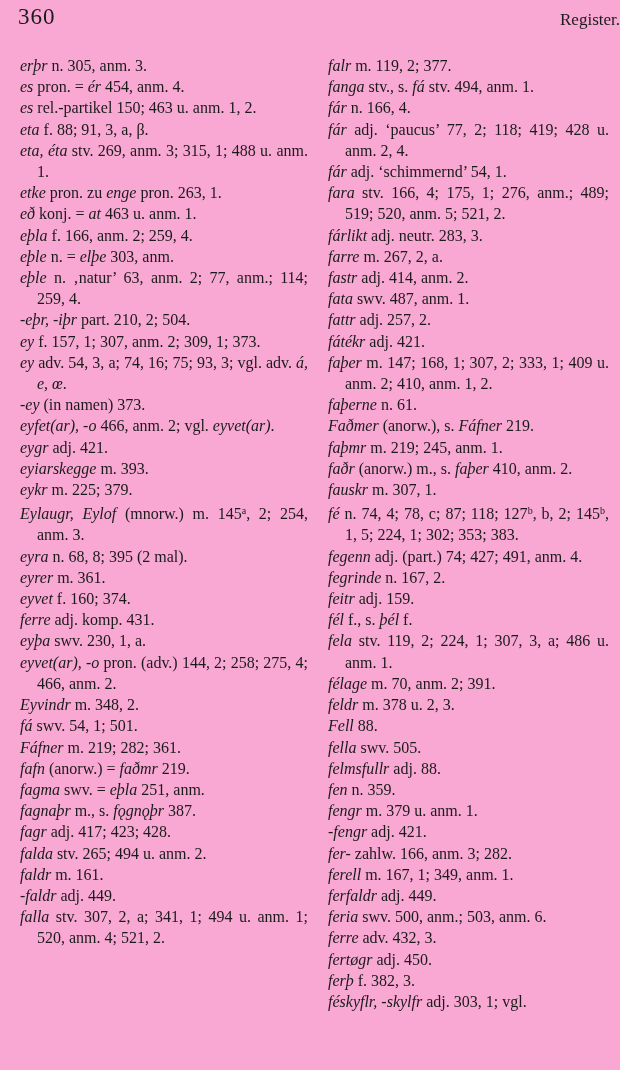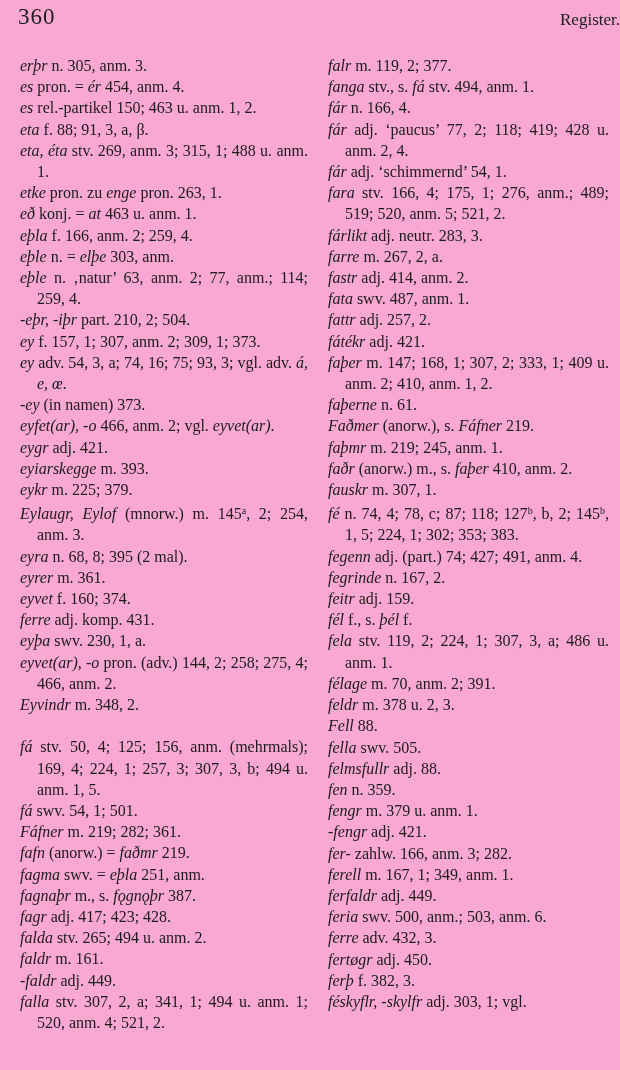--- a/index.html
+++ b/index.html
@@ -98,21 +98,20 @@
         <p class="entry"><span class="it">eyiarskegge</span><span class="rm"> m. 393.</span></p>
         <p class="entry"><span class="it">eykr</span><span class="rm"> m. 225; 379.</span></p>
         <p class="entry"><span class="it">Eylaugr, Eylof</span><span class="rm"> (mnorw.) m. 145</span><span class="sup">a</span><span class="rm">, 2; 254, anm. 3.</span></p>
         <p class="entry"><span class="it">eyra</span><span class="rm"> n. 68, 8; 395 (2 mal).</span></p>
         <p class="entry"><span class="it">eyrer</span><span class="rm"> m. 361.</span></p>
         <p class="entry"><span class="it">eyvet</span><span class="rm"> f. 160; 374.</span></p>
         <p class="entry"><span class="it">ferre</span><span class="rm"> adj. komp. 431.</span></p>
         <p class="entry"><span class="it">eyþa</span><span class="rm"> swv. 230, 1, a.</span></p>
         <p class="entry"><span class="it">eyvet(ar), -o</span><span class="rm"> pron. (adv.) 144, 2; 258; 275, 4; 466, anm. 2.</span></p>
         <p class="entry"><span class="it">Eyvindr</span><span class="rm"> m. 348, 2.</span></p>
-        <p class="entry gap"><span class="it">fá</span><span class="rm"> stv. 50, 4; 125; 156, anm. (mehrmals); 169, 4; 224, 1; 257, 3; 307, 3, b; 494 u. anm. 1, 5.</span></p>
         <p class="entry"><span class="it">fá</span><span class="rm"> swv. 54, 1; 501.</span></p>
         <p class="entry"><span class="it">Fáfner</span><span class="rm"> m. 219; 282; 361.</span></p>
         <p class="entry"><span class="it">fafn</span><span class="rm"> (anorw.) = </span><span class="it">faðmr</span><span class="rm"> 219.</span></p>
         <p class="entry"><span class="it">fagma</span><span class="rm"> swv. = </span><span class="it">eþla</span><span class="rm"> 251, anm.</span></p>
         <p class="entry"><span class="it">fagnaþr</span><span class="rm"> m., s. </span><span class="it">fǫgnǫþr</span><span class="rm"> 387.</span></p>
         <p class="entry"><span class="it">fagr</span><span class="rm"> adj. 417; 423; 428.</span></p>
         <p class="entry"><span class="it">falda</span><span class="rm"> stv. 265; 494 u. anm. 2.</span></p>
         <p class="entry"><span class="it">faldr</span><span class="rm"> m. 161.</span></p>
         <p class="entry"><span class="it">-faldr</span><span class="rm"> adj. 449.</span></p>
         <p class="entry"><span class="it">falla</span><span class="rm"> stv. 307, 2, a; 341, 1; 494 u. anm. 1; 520, anm. 4; 521, 2.</span></p>

